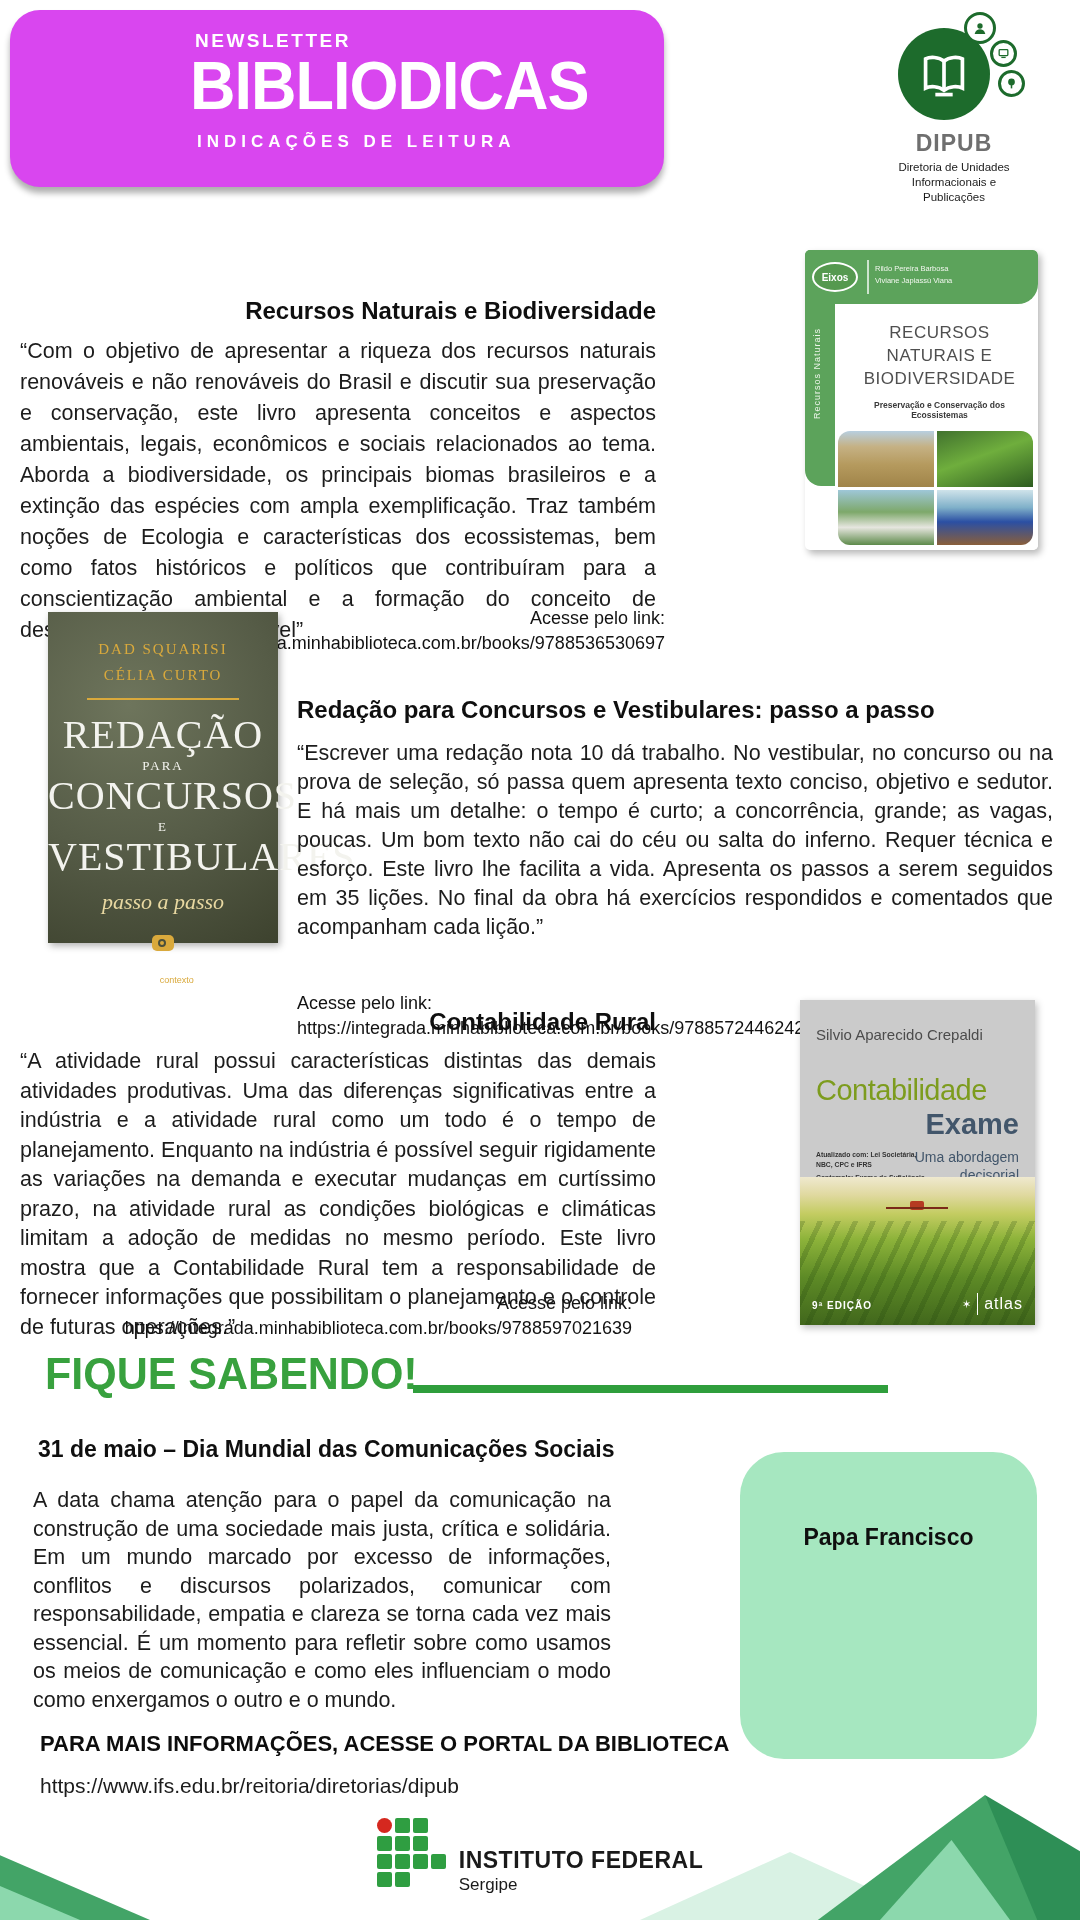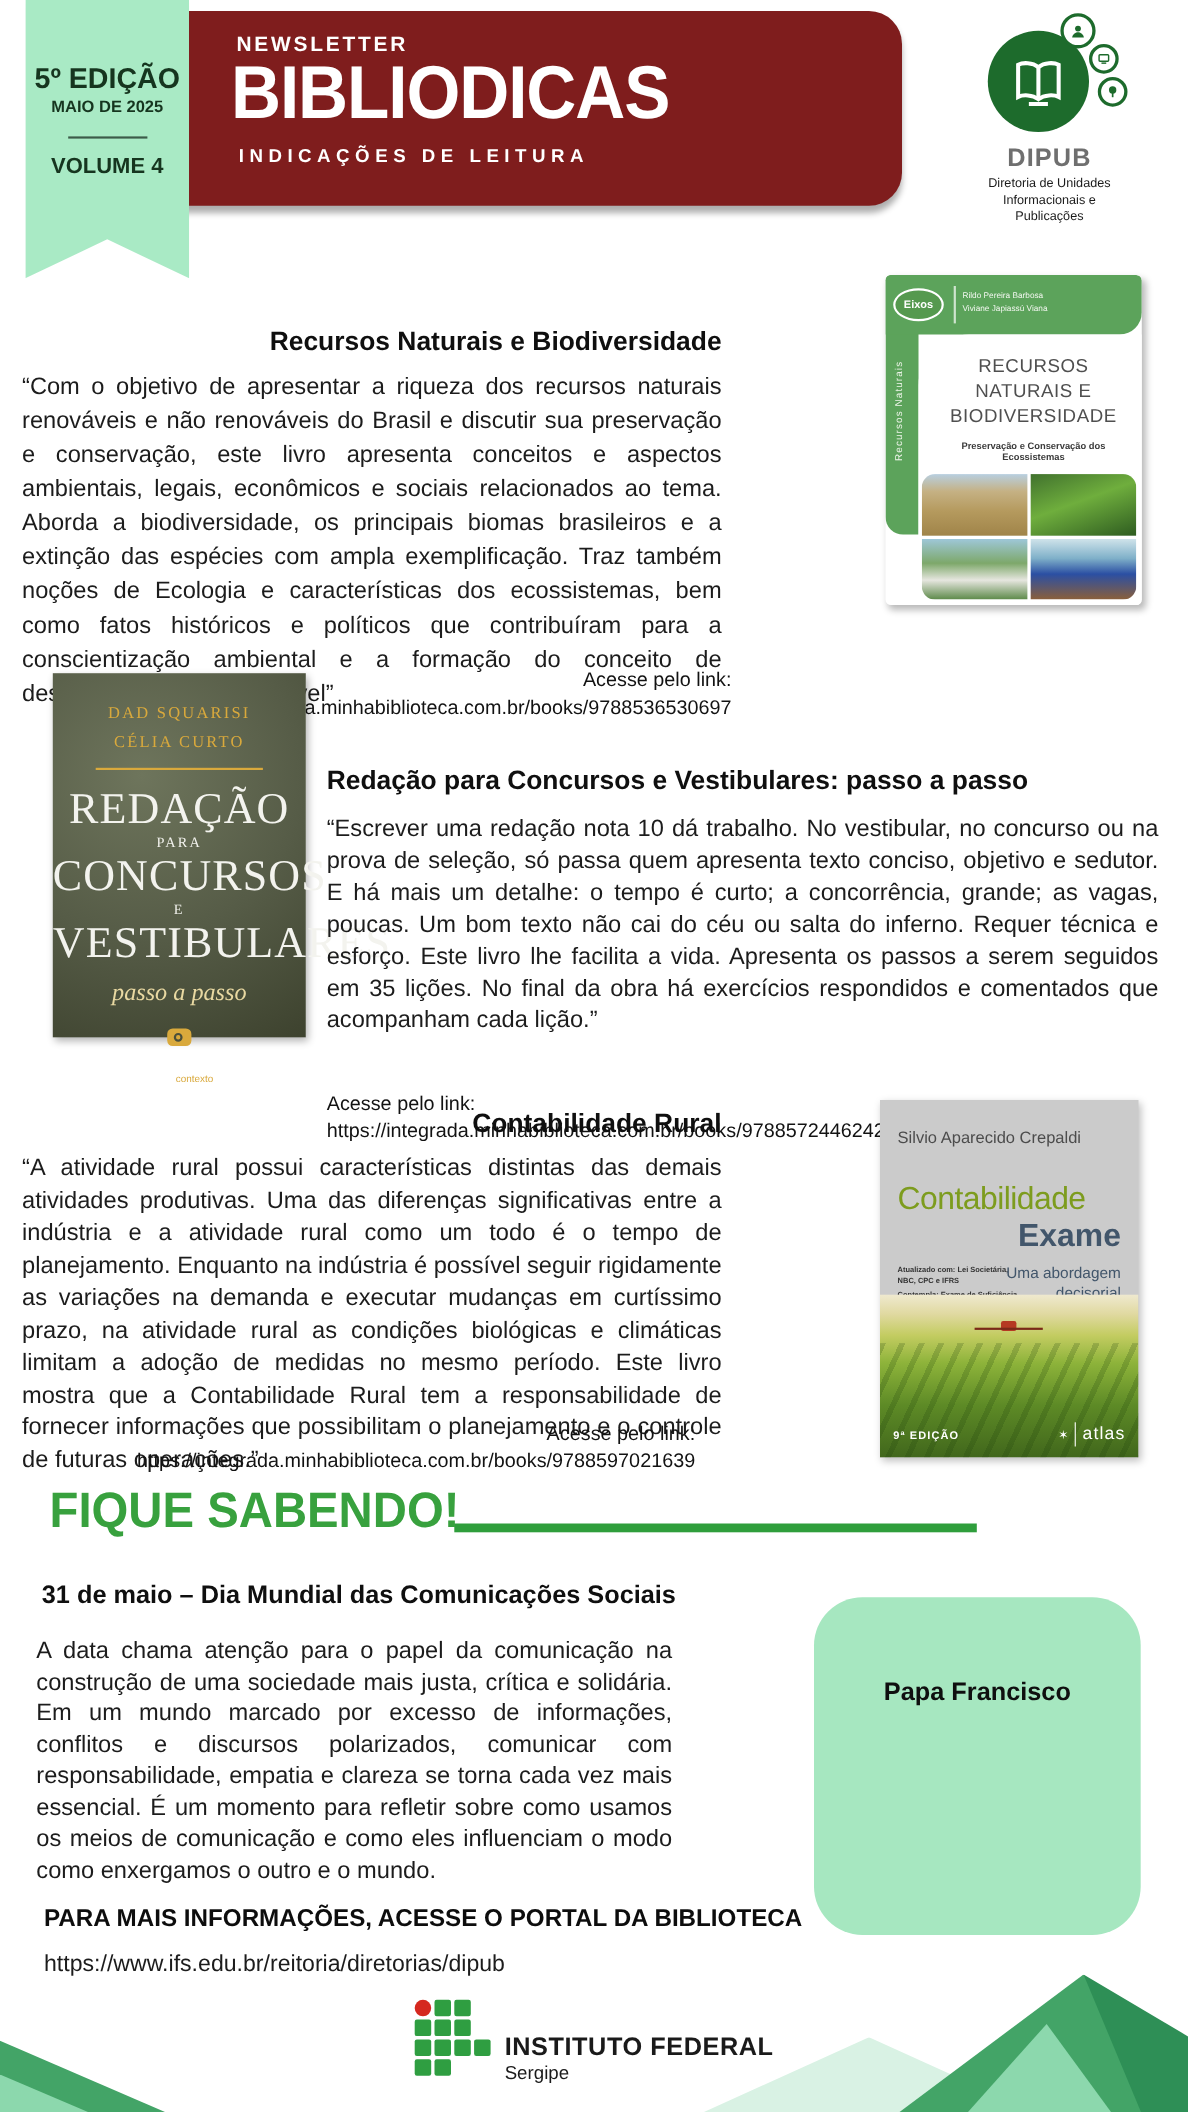--- a/index.html
+++ b/index.html
@@ -1,21 +1,21 @@
 <!DOCTYPE html>
 <html><head>
 <meta charset="utf-8">
 <style>
   html,body{margin:0;padding:0;background:#fff;}
   .page{position:relative;width:1080px;height:1920px;background:#ffffff;overflow:hidden;
         font-family:"Liberation Sans",sans-serif;color:#1c1c1c;}
 
   
-  .banner{position:absolute;left:10px;top:10px;width:790px;height:177px;background:#7f1d1d;
-          border-radius:30px;box-shadow:0 6px 6px rgba(0,0,0,.32);margin-left:20px;}
+  .banner{position:absolute;left:10px;top:10px;width:654px;height:177px;background:#d946ef;
+          border-radius:30px;box-shadow:0 6px 6px rgba(0,0,0,.32);}
   .kicker{position:absolute;left:185px;top:20px;font-size:19px;font-weight:800;color:#fff;letter-spacing:2.5px;}
   .main-title{position:absolute;left:180px;top:36px;font-size:63px;font-weight:800;color:#fff;
               letter-spacing:-1px;transform:scaleY(1.08);transform-origin:top left;white-space:nowrap;}
   .subtitle{position:absolute;left:187px;top:122px;font-size:17px;font-weight:800;color:#fff;letter-spacing:5px;}
 
   .ribbon{position:absolute;left:23px;top:0;width:149px;height:253px;background:#a9eac5;
           clip-path:polygon(0 0,100% 0,100% 100%,50% 86%,0 100%);text-align:center;color:#16351f;
           filter:drop-shadow(3px 4px 3px rgba(0,0,0,.35));z-index:5;}
   .rb-edition{margin-top:56px;font-size:26px;font-weight:800;}
   .rb-date{font-size:15px;font-weight:800;margin-top:2px;}
@@ -150,26 +150,20 @@
 <body>
 
 <div class="page">
 
   <div class="banner">
     <div class="kicker">NEWSLETTER</div>
     <div class="main-title">BIBLIODICAS</div>
     <div class="subtitle">INDICAÇÕES DE LEITURA</div>
   </div>
 
-  <div class="ribbon">
-    <div class="rb-edition">5º EDIÇÃO</div>
-    <div class="rb-date">MAIO DE 2025</div>
-    <div class="rb-divider"></div>
-    <div class="rb-volume">VOLUME 4</div>
-  </div>
 
   <div class="dipub">
     <div class="dipub-mark">
       <div class="dipub-circle">
         <svg width="52" height="52" viewBox="0 0 24 24">
           <path d="M12 6 C9.5 4 5.5 4 3.5 5 V18.5 C5.5 17.5 9.5 17.5 12 19.5 C14.5 17.5 18.5 17.5 20.5 18.5 V5 C18.5 4 14.5 4 12 6 Z" fill="none" stroke="#fff" stroke-width="1.7"></path>
           <path d="M12 6 V19.5" stroke="#fff" stroke-width="1.7"></path>
           <path d="M8 21.5 H16" stroke="#fff" stroke-width="1.7"></path>
         </svg>
       </div>

